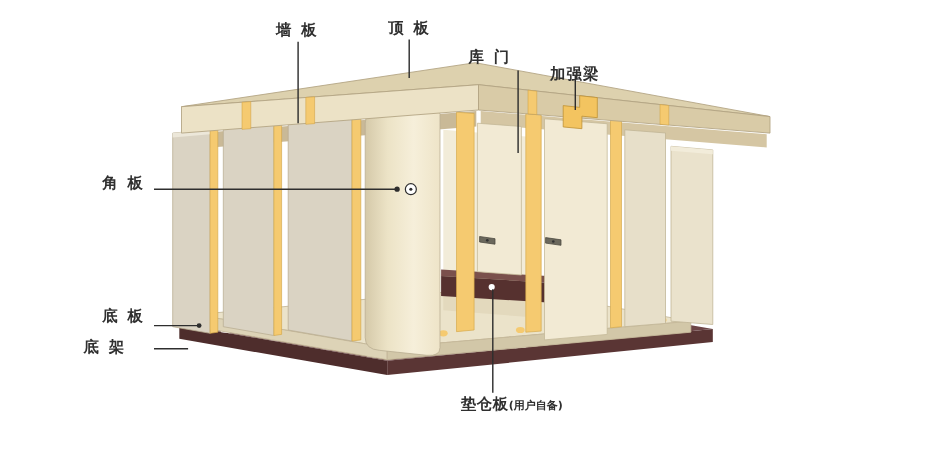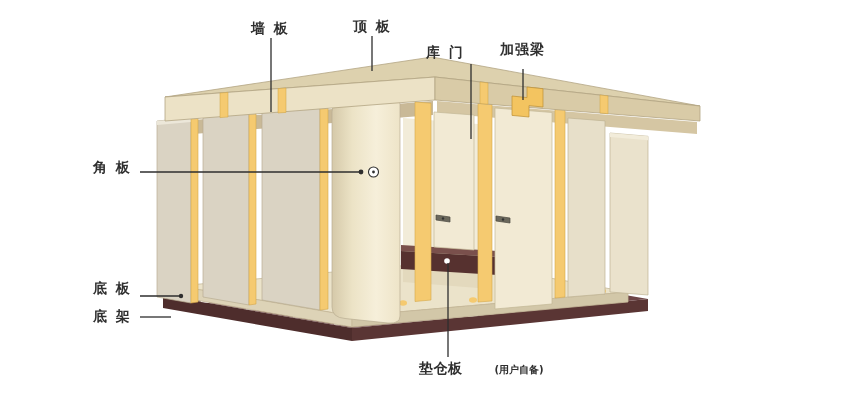--- a/index.html
+++ b/index.html
@@ -7,21 +7,21 @@
     --edge-yellow:#f5ca70; --roof-top:#ddd1ae; --roof-fascia-light:#ece2c6;
     --roof-fascia-dark:#d9cba7; --floor-top:#ebe3ca; --frame-dark:#5c3a39;
     --leader-line:#2e2e2e; --label-text:#2f2f2f;
   }
   html,body{margin:0;padding:0;background:var(--background);}
   .stage{position:relative;width:849px;height:409px;background:var(--background);
          font-family:"DejaVu Sans","Liberation Sans",sans-serif;overflow:hidden;}
   .stage svg{position:absolute;left:0;top:0;}
   .lbl{position:absolute;color:var(--label-text);font-size:14px;font-weight:600;
        letter-spacing:2px;white-space:nowrap;line-height:1;}
-  .lbl .note{font-size:10px;letter-spacing:0;font-weight:600;margin-left:32px;}
+  .lbl .note{font-size:10px;letter-spacing:0;font-weight:600;}
 </style>
 </head>
 <body>
 
 <div class="stage">
 
 <svg width="849" height="409" viewBox="0 0 849 409">
   <defs>
     <linearGradient id="cg" x1="0" y1="0" x2="1" y2="0">
       <stop offset="0" stop-color="#d5c9a9"></stop>
@@ -139,21 +139,21 @@
       <circle cx="373.5" cy="172" r="1.4" fill="var(--leader-line)"></circle>
       <circle cx="181" cy="296" r="2.2" fill="var(--leader-line)"></circle>
       <circle cx="175" cy="317" r="3" fill="#ffffff"></circle>
     </g>
   </g>
 </svg>
 
 <div class="lbl" style="left:251px;top:21px">墙 板</div>
 <div class="lbl" style="left:353px;top:19px">顶 板</div>
 <div class="lbl" style="left:426px;top:45px">库 门</div>
-<div class="lbl" style="left:500px;top:42px;letter-spacing:1px">加强梁</div>
+<div class="lbl" style="left:500px;top:61px;letter-spacing:1px">加强梁</div>
 <div class="lbl" style="left:93px;top:160px">角 板</div>
 <div class="lbl" style="left:93px;top:281px">底 板</div>
-<div class="lbl" style="left:93px;top:309px">底 架</div>
+<div class="lbl" style="left:76px;top:309px">底 架</div>
 <div class="lbl" style="left:419px;top:361px;letter-spacing:0.5px">
   <span>垫仓板</span><span class="note">(用户自备)</span>
 </div>
 
 </div>
 
 </body></html>

